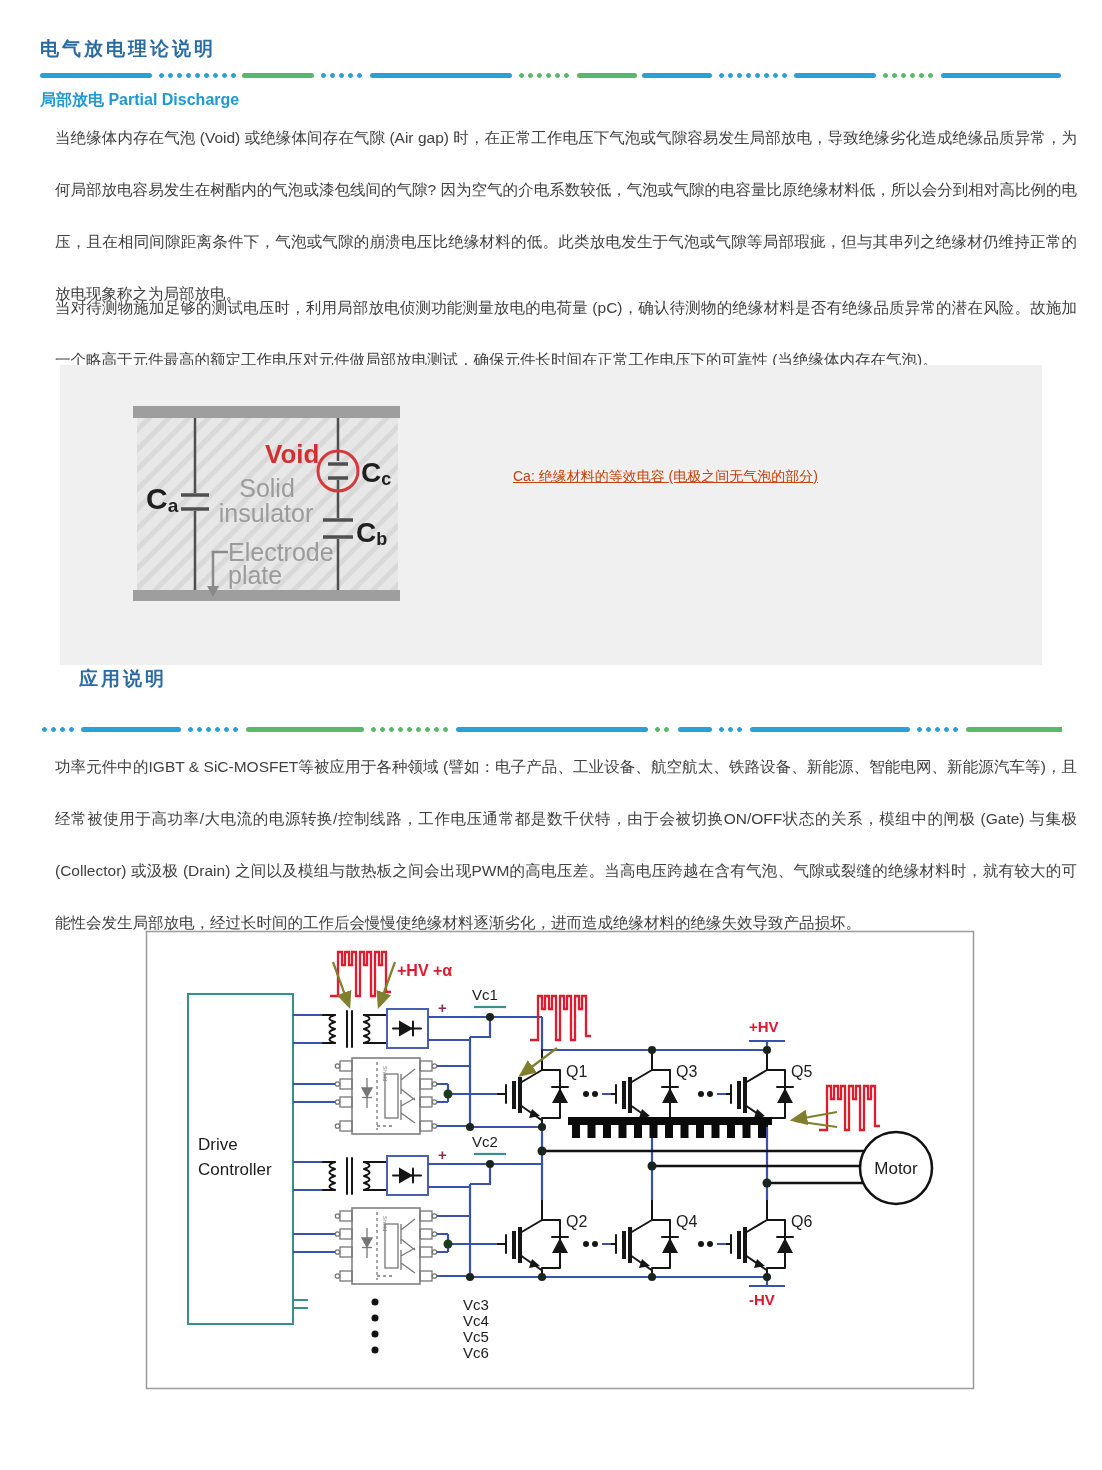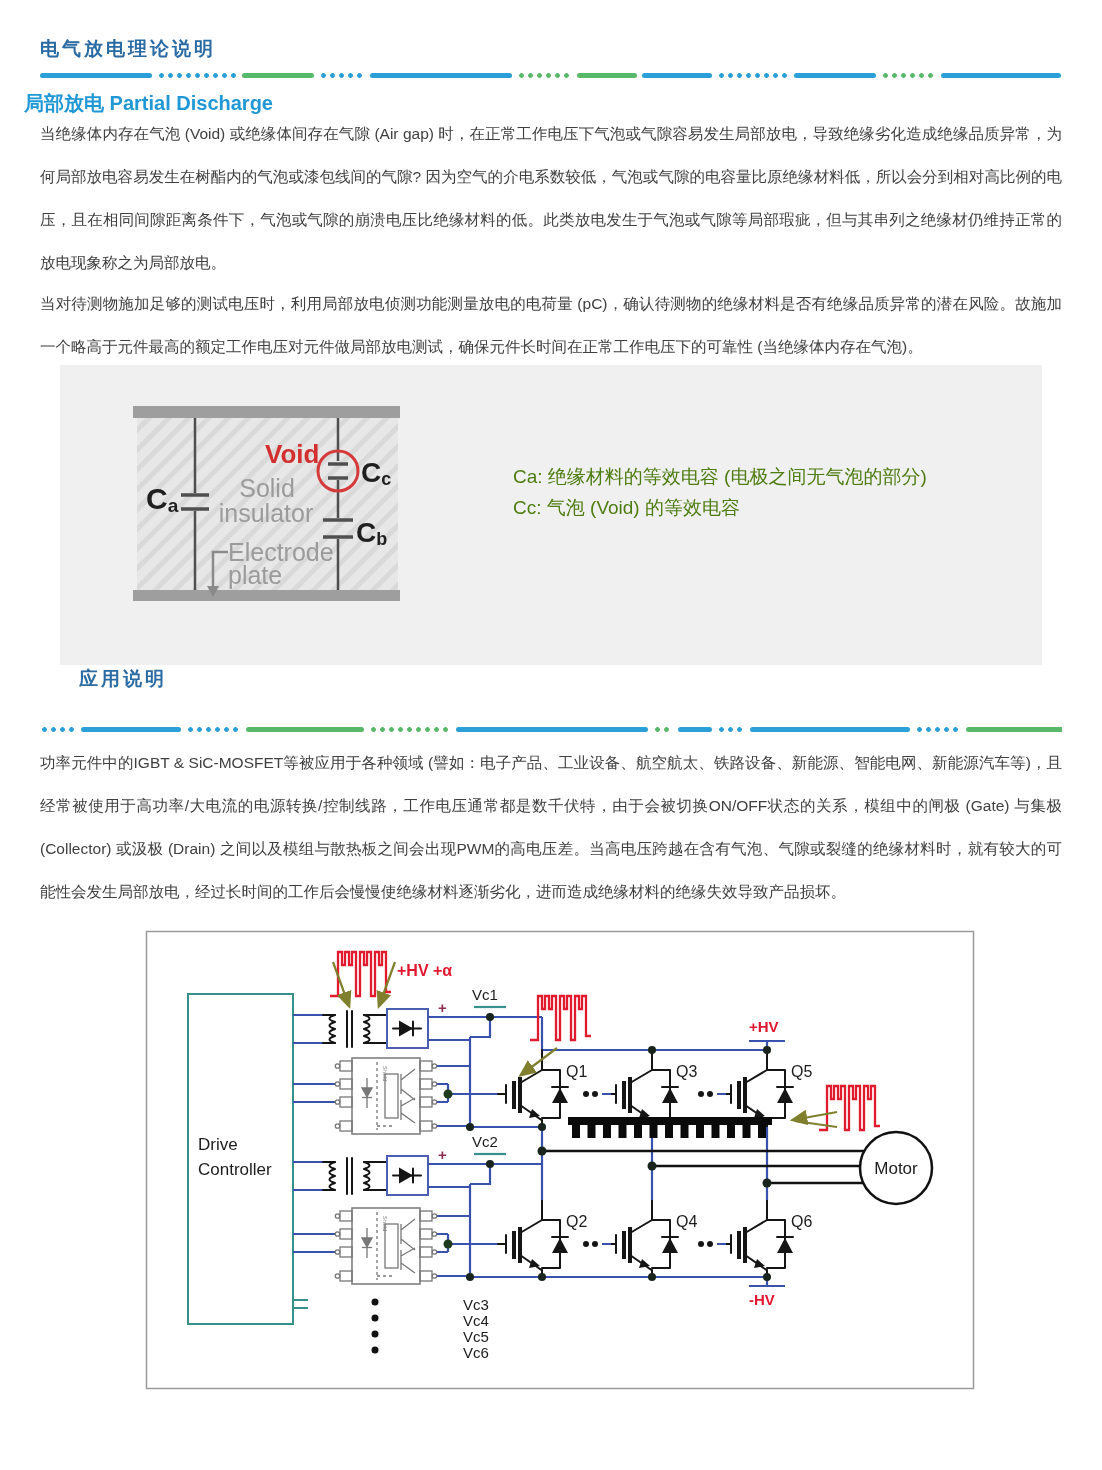--- a/index.html
+++ b/index.html
@@ -1,33 +1,33 @@
 <!DOCTYPE html>
 <html><head>
 <meta charset="utf-8">
 <style>
   html,body{margin:0;padding:0;background:#ffffff;}
   body{font-family:"Liberation Sans","DejaVu Sans",sans-serif;}
   .page{position:relative;width:1102px;height:1470px;background:#fff;overflow:hidden;}
 
   .sec-title{position:absolute;left:40px;font-size:19px;font-weight:bold;color:#2b6ba3;letter-spacing:3px;}
-  .sub-title{position:absolute;left:24px;font-size:20px;font-weight:bold;color:#2098d5;}
-  .body-para{position:absolute;left:40px;width:1022px;font-size:15.5px;line-height:43px;color:#3f3f3f;text-align:justify;margin:0;}
+  .sub-title{position:absolute;left:40px;font-size:16px;font-weight:bold;color:#2098d5;}
+  .body-para{position:absolute;left:55px;width:1022px;font-size:15.5px;line-height:52px;color:#3f3f3f;text-align:justify;margin:0;}
 
   
   .rule{position:absolute;left:40px;width:1022px;height:6px;display:flex;align-items:center;gap:5px;overflow:hidden;}
   .rule .bar{height:5px;border-radius:3px;flex:none;}
   .rule .dots{height:5px;flex:none;background-size:9px 5px;background-repeat:repeat-x;background-position:left center;}
   .b-bar{background:#2a9fd8;}
   .g-bar{background:#58b96b;}
   .b-dots{background-image:radial-gradient(circle,#2a9fd8 2.1px,rgba(0,0,0,0) 2.5px);}
   .g-dots{background-image:radial-gradient(circle,#58b96b 2.1px,rgba(0,0,0,0) 2.5px);}
 
   .panel{position:absolute;left:60px;top:365px;width:982px;height:300px;background:#f0f0f0;}
-  .captions{position:absolute;left:453px;top:96px;font-size:19px;line-height:31px;color:#4d7c0f;}
+  .captions{position:absolute;left:453px;top:96px;font-size:14px;line-height:31px;color:#c2410c;text-decoration:underline;}
 
   .circuit-box{position:absolute;left:145px;top:930px;width:830px;height:460px;}
 
   svg text{font-family:"Liberation Sans","DejaVu Sans",sans-serif;}
   .bk{stroke:#151515;stroke-width:2;fill:none;stroke-linecap:round;stroke-linejoin:round;}
   .bk4{stroke:#151515;stroke-width:4;fill:none;stroke-linecap:butt;}
   .wire{stroke:#3952ad;stroke-width:2.2;fill:none;}
   .teal{stroke:#37908c;stroke-width:2.2;fill:none;}
   .gray7{stroke:#777;stroke-width:1.3;fill:none;}
   .redln{stroke:#e11b2d;stroke-width:2.3;fill:none;stroke-linejoin:miter;}
@@ -104,21 +104,20 @@
       <text x="168" y="196" font-size="25" fill="#9b9b9b">Electrode</text>
       <text x="168" y="219" font-size="25" fill="#9b9b9b">plate</text>
       <g>
         <path d="M168,187 H153 V221" fill="none" stroke="#8a8a8a" stroke-width="2.5"></path>
         <polygon points="147,221 159,221 153,232" fill="#8a8a8a"></polygon>
       </g>
     </svg>
 
     <div class="captions">
       <div>Ca: 绝缘材料的等效电容 (电极之间无气泡的部分)</div>
-      <div>Cc: 气泡 (Void) 的等效电容</div>
     </div>
   </div>
 
   <div class="sec-title" style="top:666px;margin-left:39px;">应用说明</div>
 
   <div class="rule" style="top:726px;">
     <span class="dots b-dots" style="width:36px"></span>
       <span class="bar b-bar" style="width:100px"></span>
     <span class="dots b-dots" style="width:55px"></span>
       <span class="bar g-bar" style="width:118px"></span>

